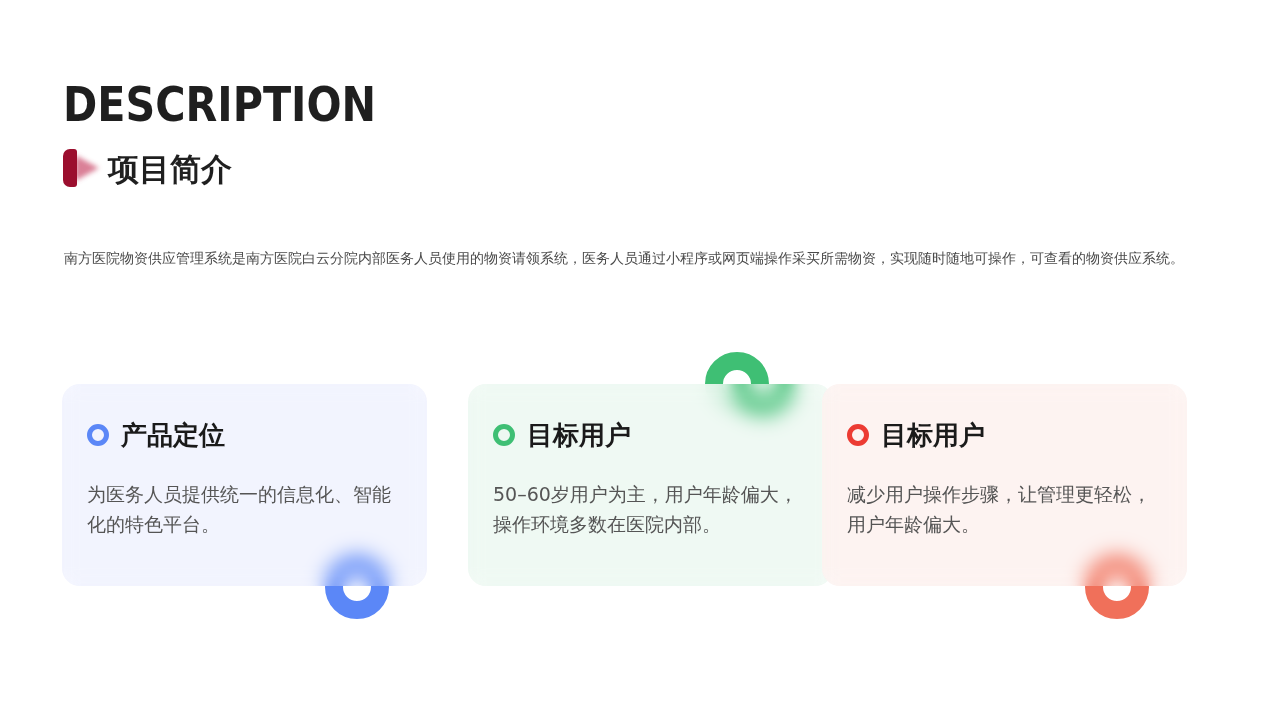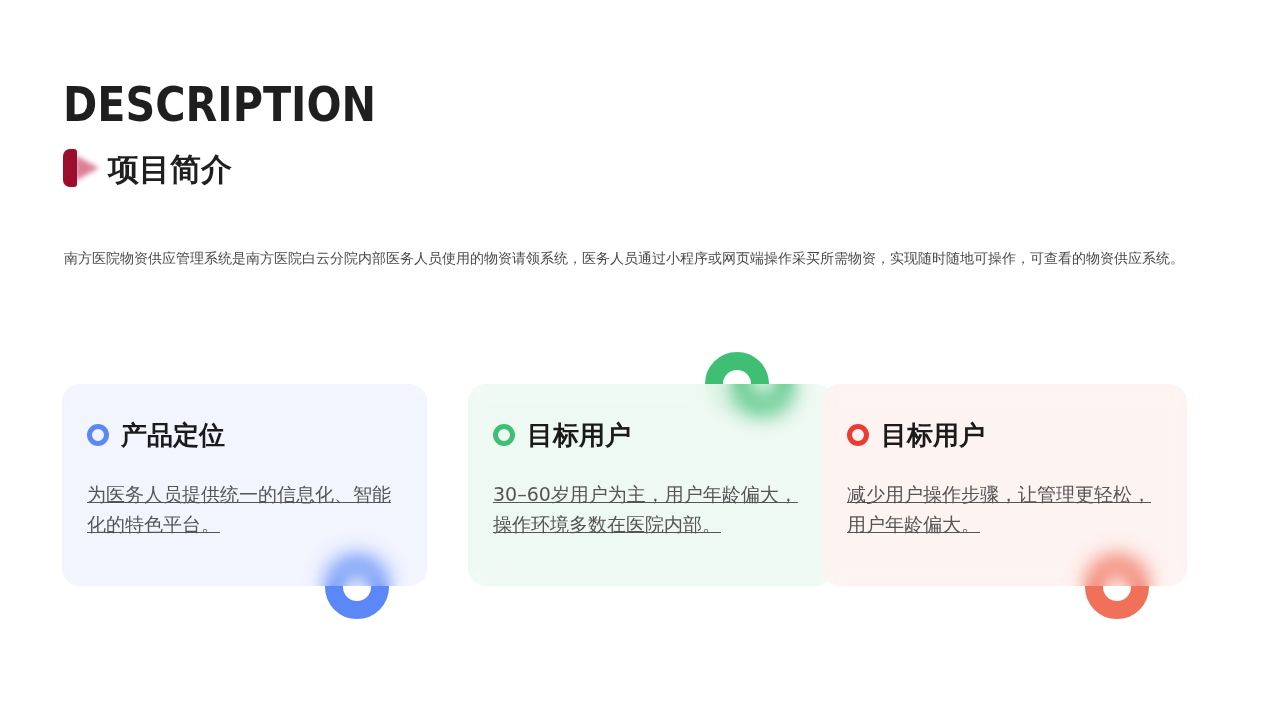--- a/index.html
+++ b/index.html
@@ -46,21 +46,21 @@
   }
   .card .content { position: relative; z-index: 3; }
   .card-head { position: absolute; left: 25px; top: 35px; display: flex; align-items: center; }
   .bullet {
     width: 22px; height: 22px; border-radius: 50%;
     border: 5px solid var(--c); background: #ffffff; margin-right: 12px;
   }
   .card-title { font-size: 26px; font-weight: bold; color: #1a1a1a; line-height: 32px; }
   .card-body {
     position: absolute; left: 25px; top: 95px; width: 320px;
-    font-size: 19px; line-height: 30px; color: #555555; text-decoration: underline;
+    font-size: 19px; line-height: 30px; color: #555555;
   }
   
   .ghost {
     position: absolute; width: 64px; height: 64px; border-radius: 50%;
     border: 18px solid var(--c); filter: blur(7px); opacity: 0.9;
   }
 </style>
 </head>
 <body>
 
@@ -91,21 +91,21 @@
 </div>
 
 <div class="card" style="left:468px; background:rgba(238,248,242,0.92);">
   <div class="ghost" style="--c:#3fbf74; left:263px; top:-32px;"></div>
   <div class="frost"></div>
   <div class="content">
     <div class="card-head">
       <div class="bullet" style="--c:#3fbf74; background:#eef8f2;"></div>
       <div class="card-title">目标用户</div>
     </div>
-    <div class="card-body">30–60岁用户为主，用户年龄偏大，操作环境多数在医院内部。</div>
+    <div class="card-body">50–60岁用户为主，用户年龄偏大，操作环境多数在医院内部。</div>
   </div>
 </div>
 
 <div class="card" style="left:822px; background:rgba(253,242,240,0.92);">
   <div class="ghost" style="--c:#f0705a; left:263px; top:171px;"></div>
   <div class="frost"></div>
   <div class="content">
     <div class="card-head">
       <div class="bullet" style="--c:#ec3b33; background:#fdf2f0;"></div>
       <div class="card-title">目标用户</div>

